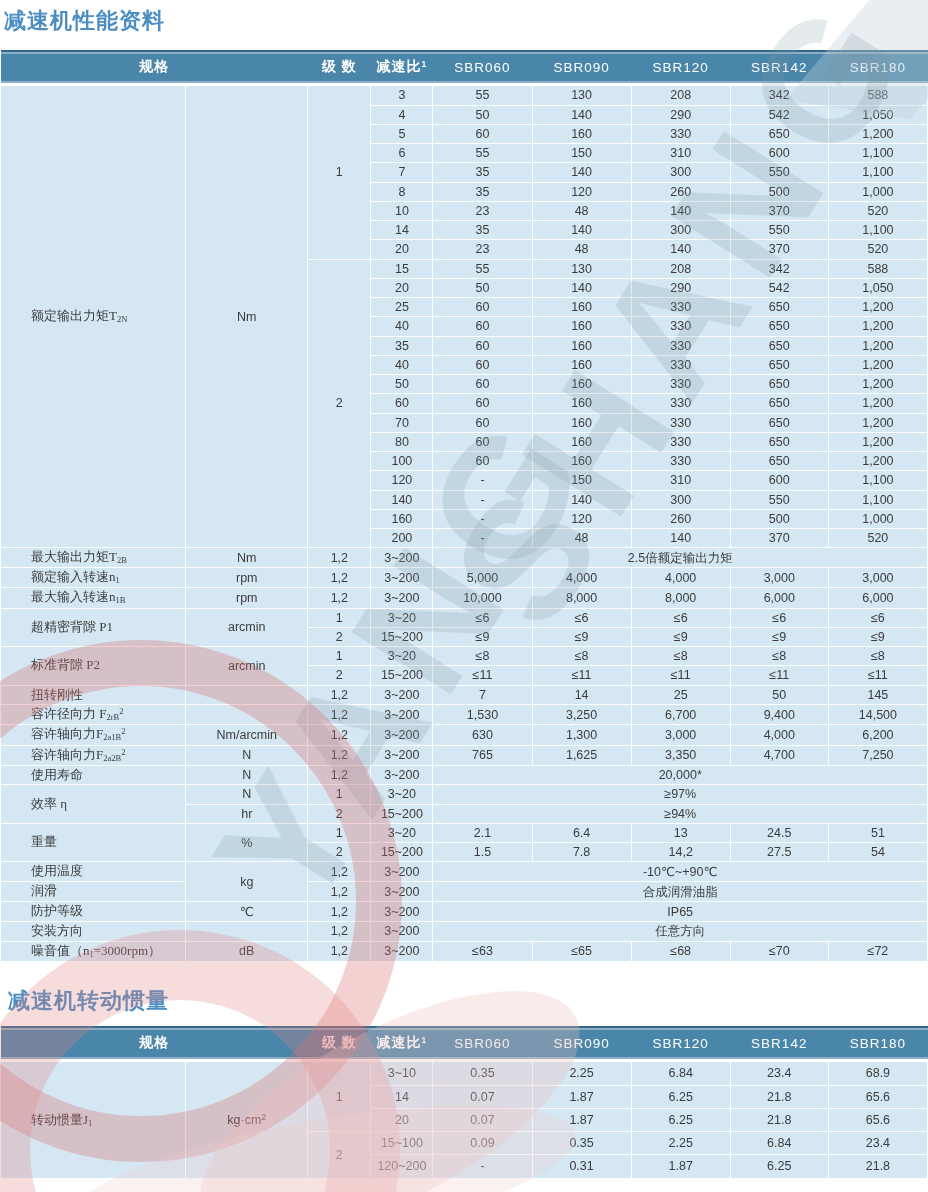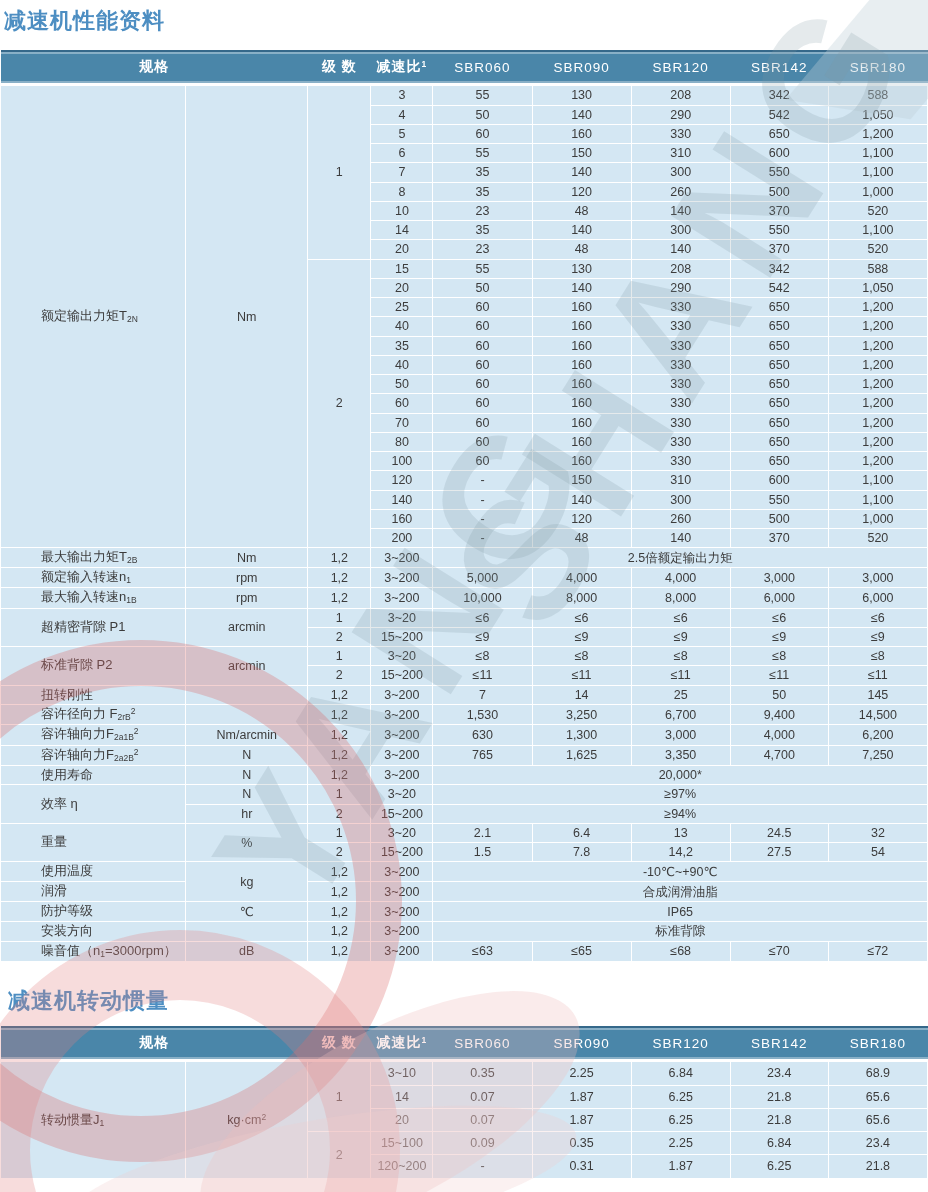--- a/index.html
+++ b/index.html
@@ -57,21 +57,21 @@
   table.spec th.b{font-weight:bold;font-size:14px;}
   table.spec td{
     background:var(--row,#d4e7f3);
     border:1px solid #ffffff;
     font-size:12.5px;line-height:1.3;
     text-align:center;vertical-align:middle;
     padding:1px 3px;height:16px;
     color:#3c3c3c;
   }
   table.spec tbody tr:first-child td{border-top:3px solid #fff;}
-  table.spec td.left{text-align:left;padding-left:40px;font-size:13px;}
+  table.spec td.left{text-align:left;padding-left:30px;font-size:13px;font-family:Liberation Serif, serif;}
   table.t2 td{padding:3px 3px;text-align:center;}
   sub{font-size:8.5px;vertical-align:-2px;}
   sup{font-size:8.5px;vertical-align:4px;}
 </style>
 </head>
 <body>
 
 <div class="page">
 
   <div class="wm">
@@ -441,21 +441,21 @@
         </tr>
         <tr>
           <td rowspan="2" class="left">重量</td>
           <td rowspan="2">%</td>
           <td>1</td>
           <td>3~20</td>
           <td>2.1</td>
           <td>6.4</td>
           <td>13</td>
           <td>24.5</td>
-          <td>32</td>
+          <td>51</td>
         </tr>
         <tr>
           <td>2</td>
           <td>15~200</td>
           <td>1.5</td>
           <td>7.8</td>
           <td>14,2</td>
           <td>27.5</td>
           <td>54</td>
         </tr>
@@ -477,21 +477,21 @@
           <td>℃</td>
           <td>1,2</td>
           <td>3~200</td>
           <td colspan="5">IP65</td>
         </tr>
         <tr>
           <td class="left">安装方向</td>
           <td></td>
           <td>1,2</td>
           <td>3~200</td>
-          <td colspan="5">标准背隙</td>
+          <td colspan="5">任意方向</td>
         </tr>
         <tr>
           <td class="left">噪音值（n<sub>1</sub>=3000rpm）</td>
           <td>dB</td>
           <td>1,2</td>
           <td>3~200</td>
           <td>≤63</td>
           <td>≤65</td>
           <td>≤68</td>
           <td>≤70</td>

